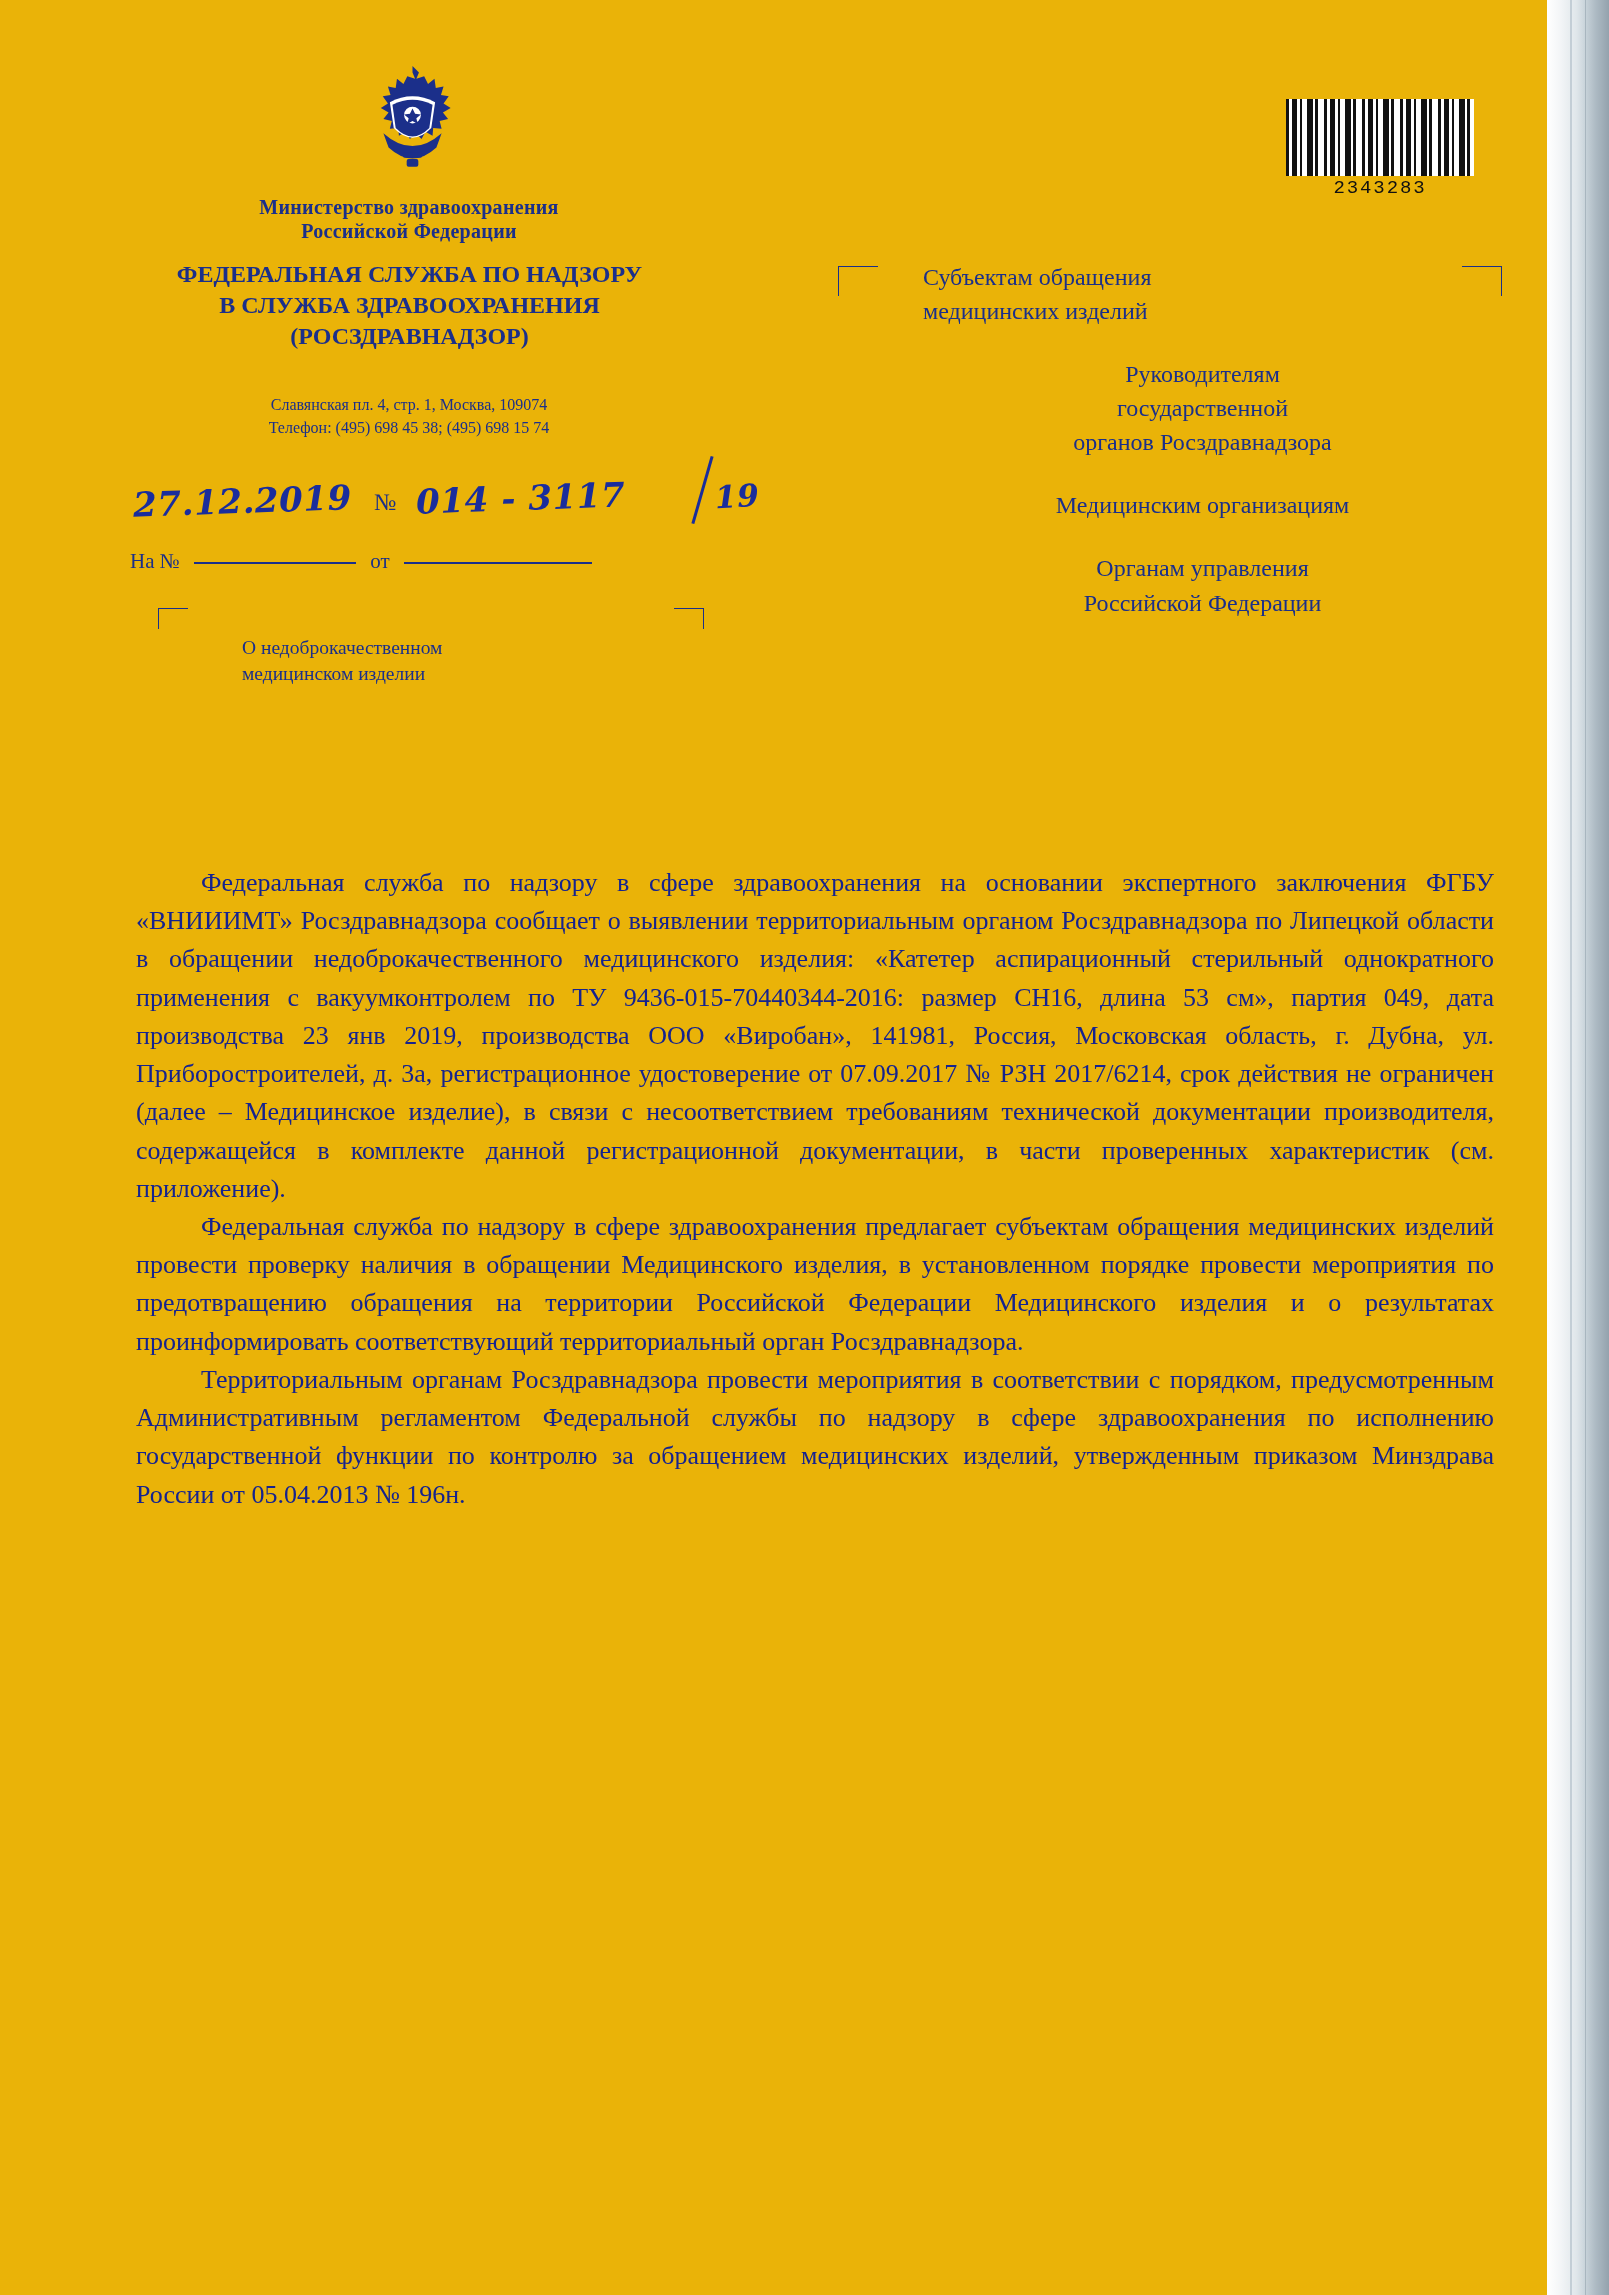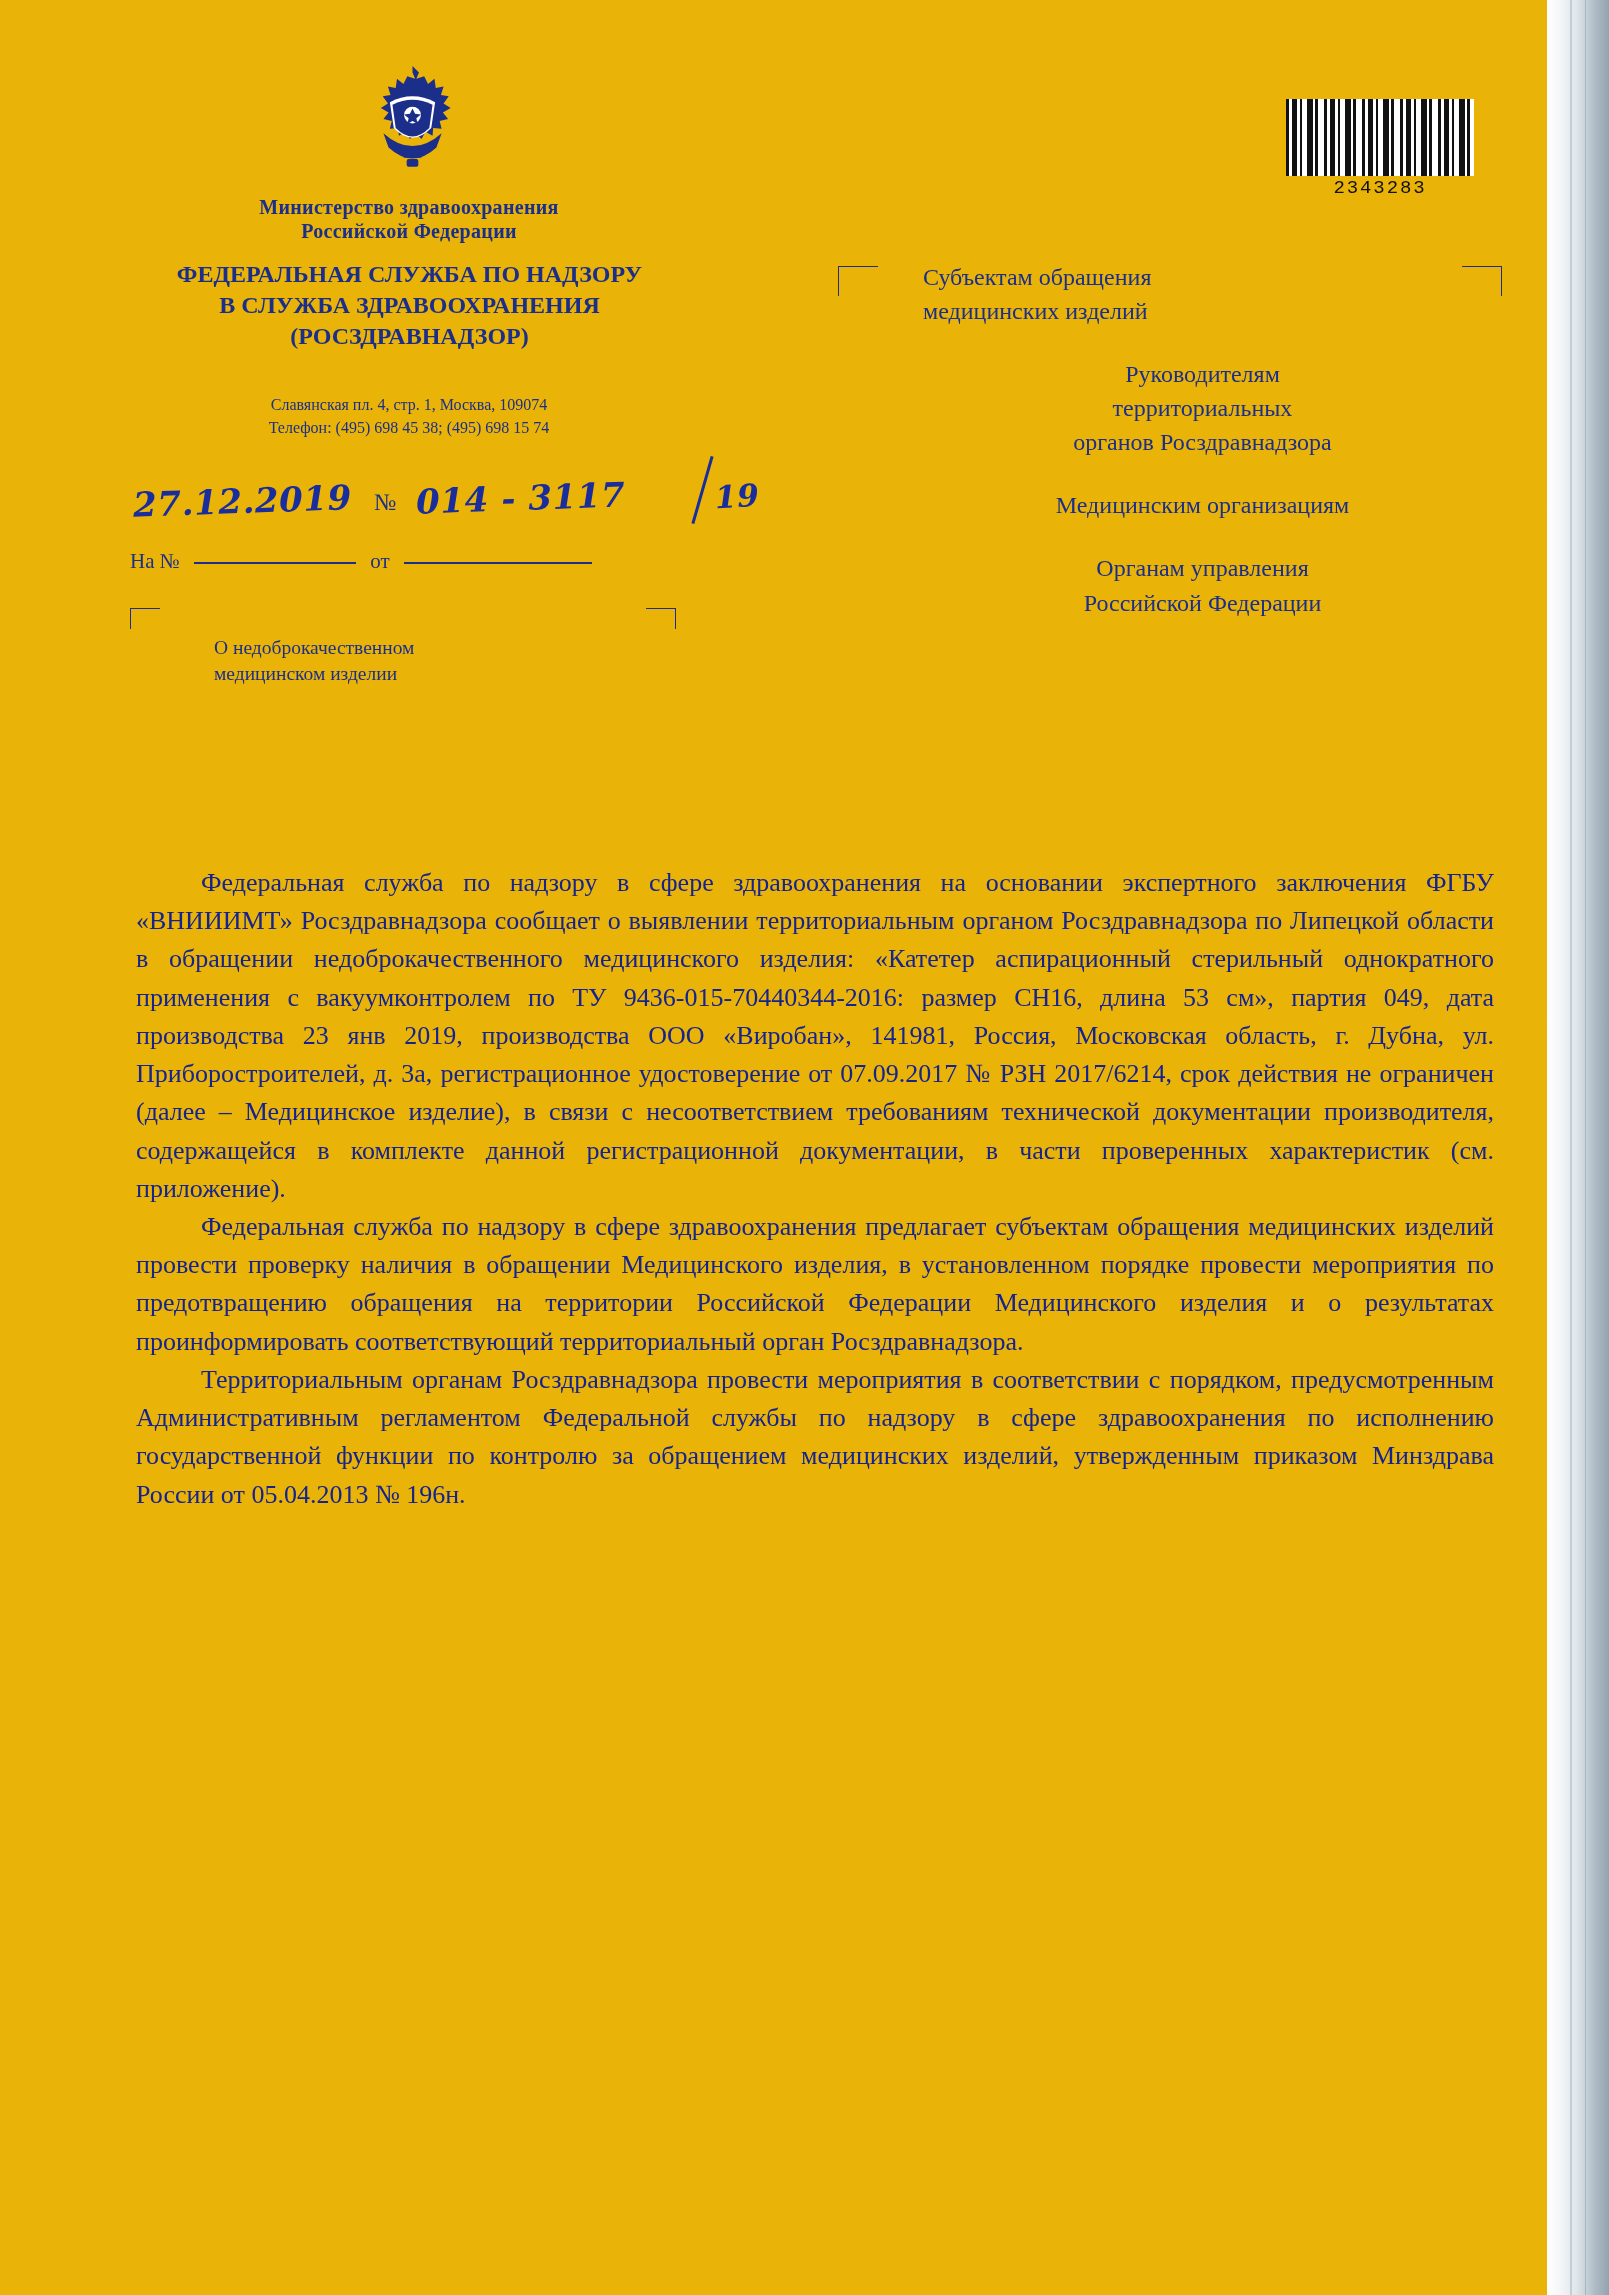--- a/index.html
+++ b/index.html
@@ -156,21 +156,21 @@
     width: 188px;
     height: 1.9px;
     background: #1b2f8a;
     vertical-align: 3.9px;
     margin-left: 9px;
   }
 
   
   .subj-box {
     position: absolute;
-    left: 130px;
+    left: 158px;
     top: 608px;
     width: 546px;
     height: 91px;
   }
   .subj-box .br {
     position: absolute;
     width: 29px;
     height: 19.5px;
     border-color: #1b2f8a;
     border-style: solid;
@@ -324,21 +324,21 @@
     <div class="addr-bracket left"></div>
     <div class="addr-bracket right"></div>
 
     <div class="addressees">
       <div class="grp">
         <div>Субъектам обращения</div>
         <div>медицинских изделий</div>
       </div>
       <div class="grp c">
         <div>Руководителям</div>
-        <div>территориальных</div>
+        <div>государственной</div>
         <div>органов Росздравнадзора</div>
       </div>
       <div class="grp c">
         <div>Медицинским организациям</div>
       </div>
       <div class="grp c">
         <div>Органам управления</div>
         <div>Российской Федерации</div>
       </div>
     </div>

